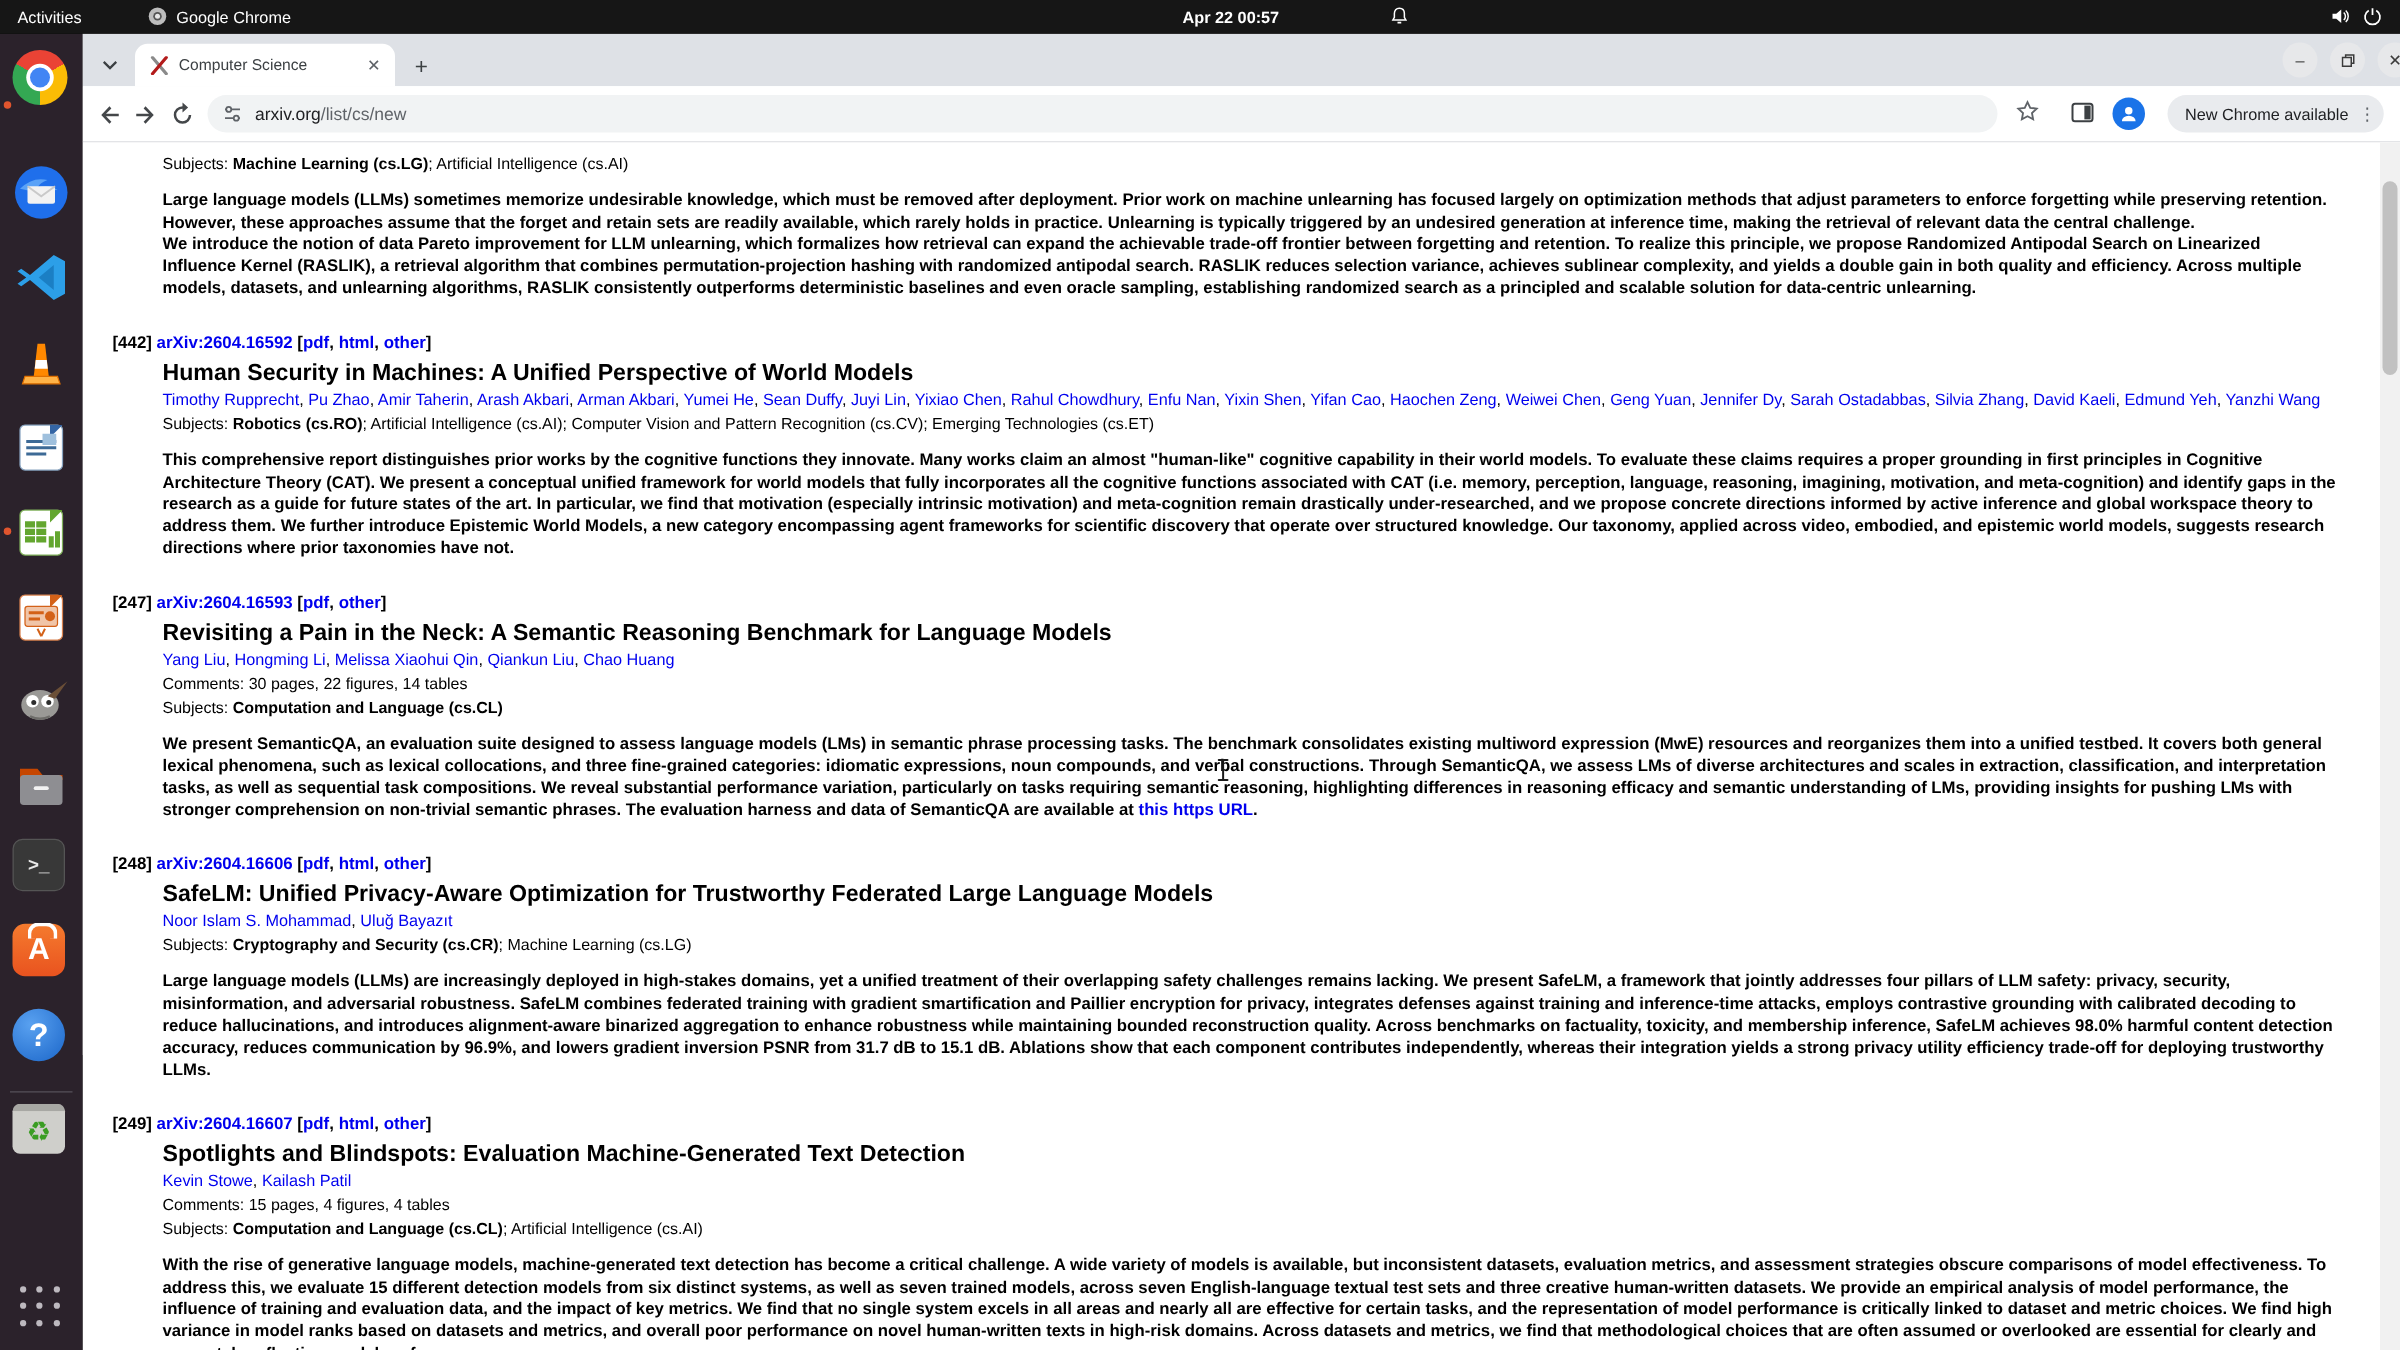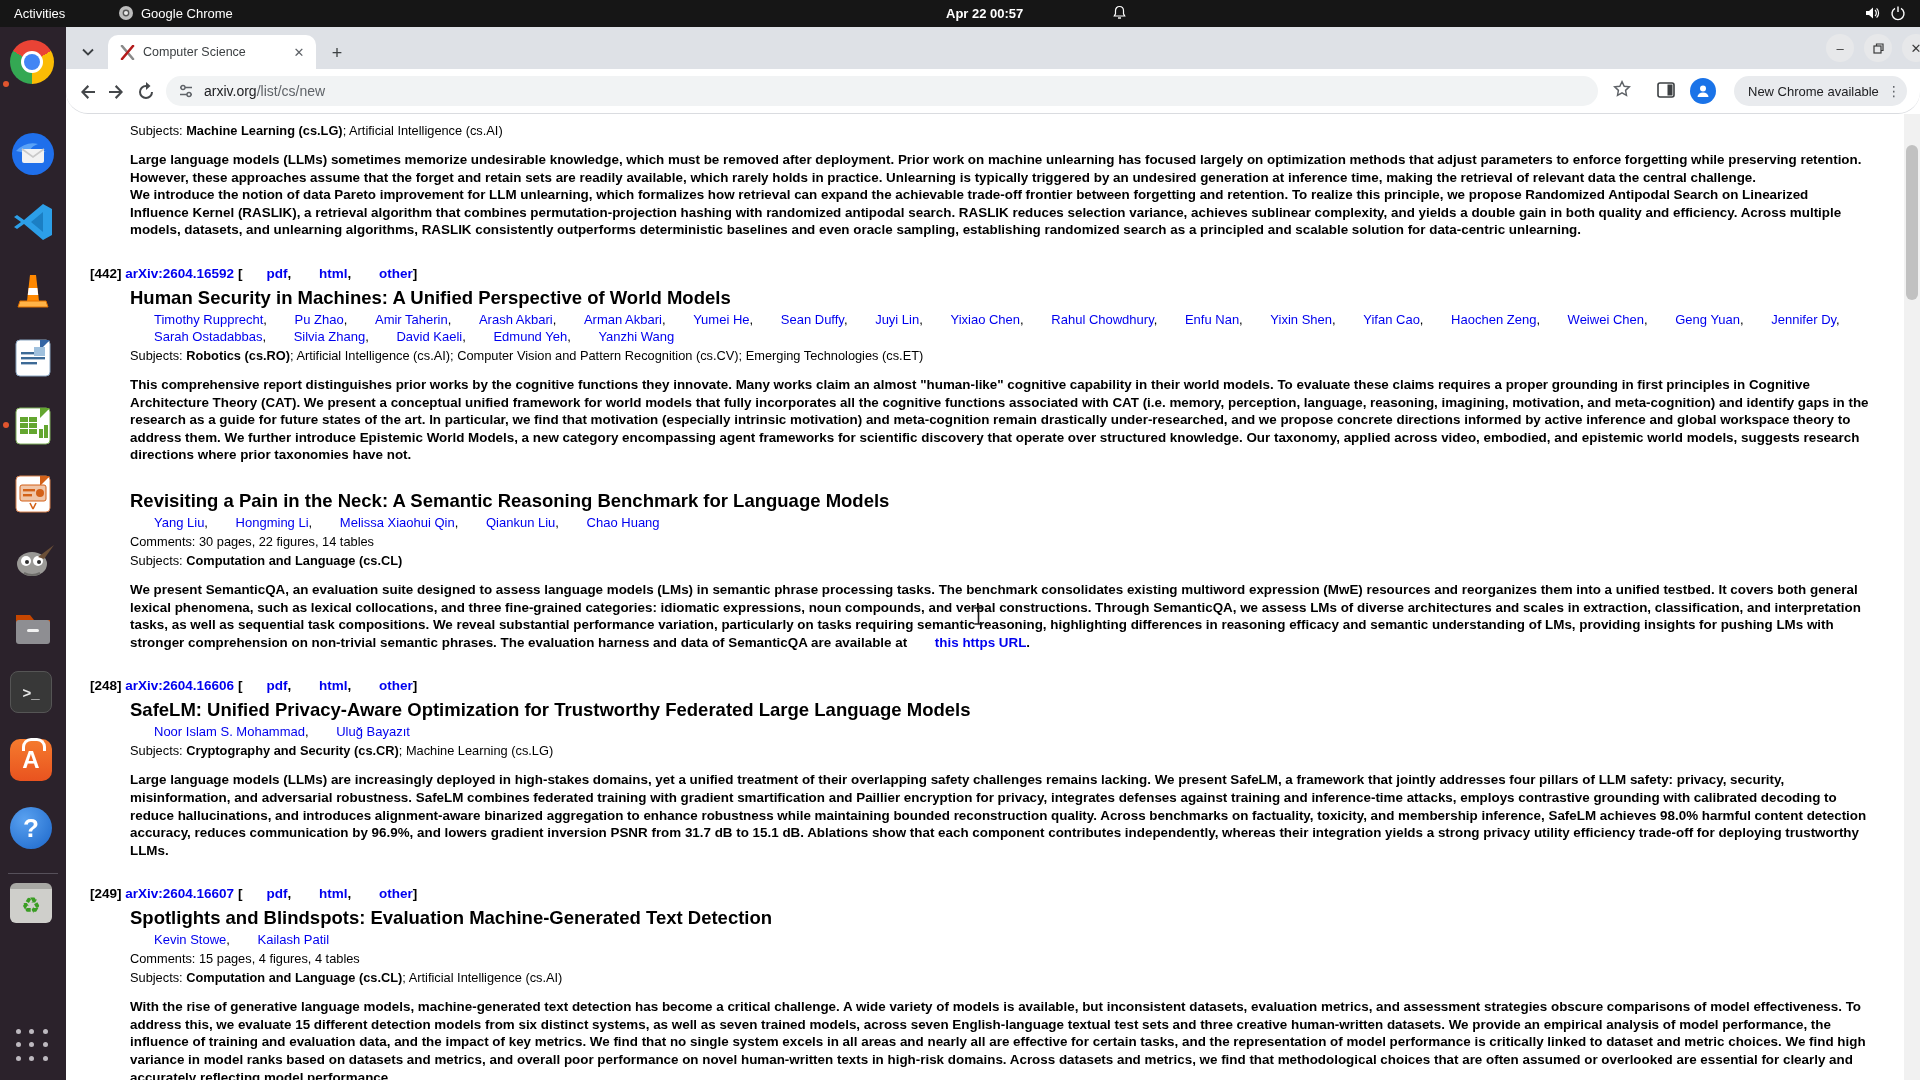--- a/index.html
+++ b/index.html
@@ -47,37 +47,37 @@
   .tab { position:absolute; left:42px; top:8px; width:208px; height:34px; background:#fff;
      border-radius:10px 10px 0 0; display:flex; align-items:center; padding:0 8px 0 12px; }
   .tab-title { font-size:12.5px; color:#3c4043; flex:1; margin-left:8px; white-space:nowrap; overflow:hidden; }
   .tab-close { width:18px; height:18px; border-radius:50%; font-size:13px; color:#5f6368;
      display:flex; align-items:center; justify-content:center; }
   .newtab-btn { position:absolute; left:258px; top:13px; width:26px; height:26px; color:#3c4043;
      font-size:18px; display:flex; align-items:center; justify-content:center; }
   .winctl { position:absolute; top:7px; width:28px; height:28px; border-radius:50%; background:#e7e8ea;
      color:#3b3b3b; font-size:13px; display:flex; align-items:center; justify-content:center; }
   .toolbar { position:absolute; left:0; top:42px; width:100%; height:45px; background:#fff;
-     border-bottom:1px solid #dadce0;border-radius:22px; }
+     border-bottom:1px solid #dadce0; }
   .navbtn { position:absolute; top:11px; width:24px; height:24px; color:#44474a; }
   .omnibox { position:absolute; left:100px; top:7px; width:1432px; height:30px; background:#f1f3f4;
      border-radius:15px; display:flex; align-items:center; padding:0 12px; }
   .url { font-size:14px; margin-left:10px; color:#5f6368; }
   .url b { color:#202124; font-weight:normal; }
   .tool-right { position:absolute; top:9px; }
   .avatar { width:26px; height:26px; border-radius:50%; background:#1a73e8; display:flex;
      align-items:center; justify-content:center; }
   .update-pill { position:absolute; left:1668px; top:7px; height:30px; padding:0 6px 0 14px; background:#e9ebee;
      border-radius:15px; display:flex; align-items:center; font-size:13px; color:#202124; gap:8px; }
   .kebab { color:#5f6368; font-size:14px; letter-spacing:0; }
 
   
   .page { position:absolute; left:0; top:87px; width:1854px; height:966px; background:#fff; overflow:hidden; }
   .page-content { padding:6px 50px 0 24px; }
-  a.lnk { color:#0000ee; text-decoration:none; cursor:pointer;margin-left:24px; }
+  a.lnk { color:#0000ee; text-decoration:none; cursor:pointer; }
   .entry { margin-bottom:26px; }
   .entry-head { font-size:13.5px; font-weight:bold; color:#000; line-height:17px; }
   .entry-head a { color:#0000ee; text-decoration:none; }
   .etitle { font-size:18.5px; font-weight:bold; color:#000; margin:5px 0 0 40px; line-height:22px; }
   .eauthors { font-size:13px; margin:2px 0 0 40px; line-height:17px; }
   .eauthors a { color:#0000ee; text-decoration:none; }
   .ecomments { font-size:12.8px; color:#000; margin:3px 0 0 40px; line-height:16px; }
   .esubjects { font-size:12.8px; color:#000; margin:3px 0 0 40px; line-height:16px; }
   .eabstract { font-size:13.4px; color:#000; margin:12px 0 0 40px; line-height:17.6px; max-width:1740px;font-weight:bold; }
 
@@ -344,20 +344,25 @@
       <a>arXiv:2604.16592</a>
       <span> [<a class="lnk">pdf</a>, <a class="lnk">html</a>, <a class="lnk">other</a>]</span>
     </div>
     <div class="etitle">Human Security in Machines: A Unified Perspective of World Models</div>
     <div class="eauthors"><a class="lnk">Timothy Rupprecht</a>, <a class="lnk">Pu Zhao</a>, <a class="lnk">Amir Taherin</a>, <a class="lnk">Arash Akbari</a>, <a class="lnk">Arman Akbari</a>, <a class="lnk">Yumei He</a>, <a class="lnk">Sean Duffy</a>, <a class="lnk">Juyi Lin</a>, <a class="lnk">Yixiao Chen</a>, <a class="lnk">Rahul Chowdhury</a>, <a class="lnk">Enfu Nan</a>, <a class="lnk">Yixin Shen</a>, <a class="lnk">Yifan Cao</a>, <a class="lnk">Haochen Zeng</a>, <a class="lnk">Weiwei Chen</a>, <a class="lnk">Geng Yuan</a>, <a class="lnk">Jennifer Dy</a>, <a class="lnk">Sarah Ostadabbas</a>, <a class="lnk">Silvia Zhang</a>, <a class="lnk">David Kaeli</a>, <a class="lnk">Edmund Yeh</a>, <a class="lnk">Yanzhi Wang</a></div>
 
     <div class="esubjects">Subjects: <b>Robotics (cs.RO)</b>; Artificial Intelligence (cs.AI); Computer Vision and Pattern Recognition (cs.CV); Emerging Technologies (cs.ET)</div>
     <div class="eabstract">This comprehensive report distinguishes prior works by the cognitive functions they innovate. Many works claim an almost "human-like" cognitive capability in their world models. To evaluate these claims requires a proper grounding in first principles in Cognitive Architecture Theory (CAT). We present a conceptual unified framework for world models that fully incorporates all the cognitive functions associated with CAT (i.e. memory, perception, language, reasoning, imagining, motivation, and meta-cognition) and identify gaps in the research as a guide for future states of the art. In particular, we find that motivation (especially intrinsic motivation) and meta-cognition remain drastically under-researched, and we propose concrete directions informed by active inference and global workspace theory to address them. We further introduce Epistemic World Models, a new category encompassing agent frameworks for scientific discovery that operate over structured knowledge. Our taxonomy, applied across video, embodied, and epistemic world models, suggests research directions where prior taxonomies have not.</div>
   </div>
         <div class="entry">
+    <div class="entry-head">
+      <span>[247] </span>
+      <a>arXiv:2604.16593</a>
+      <span> [<a class="lnk">pdf</a>, <a class="lnk">other</a>]</span>
+    </div>
     <div class="etitle">Revisiting a Pain in the Neck: A Semantic Reasoning Benchmark for Language Models</div>
     <div class="eauthors"><a class="lnk">Yang Liu</a>, <a class="lnk">Hongming Li</a>, <a class="lnk">Melissa Xiaohui Qin</a>, <a class="lnk">Qiankun Liu</a>, <a class="lnk">Chao Huang</a></div>
     <div class="ecomments">Comments: 30 pages, 22 figures, 14 tables</div>
     <div class="esubjects">Subjects: <b>Computation and Language (cs.CL)</b></div>
     <div class="eabstract">We present SemanticQA, an evaluation suite designed to assess language models (LMs) in semantic phrase processing tasks. The benchmark consolidates existing multiword expression (MwE) resources and reorganizes them into a unified testbed. It covers both general lexical phenomena, such as lexical collocations, and three fine-grained categories: idiomatic expressions, noun compounds, and verbal constructions. Through SemanticQA, we assess LMs of diverse architectures and scales in extraction, classification, and interpretation tasks, as well as sequential task compositions. We reveal substantial performance variation, particularly on tasks requiring semantic reasoning, highlighting differences in reasoning efficacy and semantic understanding of LMs, providing insights for pushing LMs with stronger comprehension on non-trivial semantic phrases. The evaluation harness and data of SemanticQA are available at <a class="lnk">this https URL</a>.</div>
   </div>
         <div class="entry">
     <div class="entry-head">
       <span>[248] </span>
       <a>arXiv:2604.16606</a>

